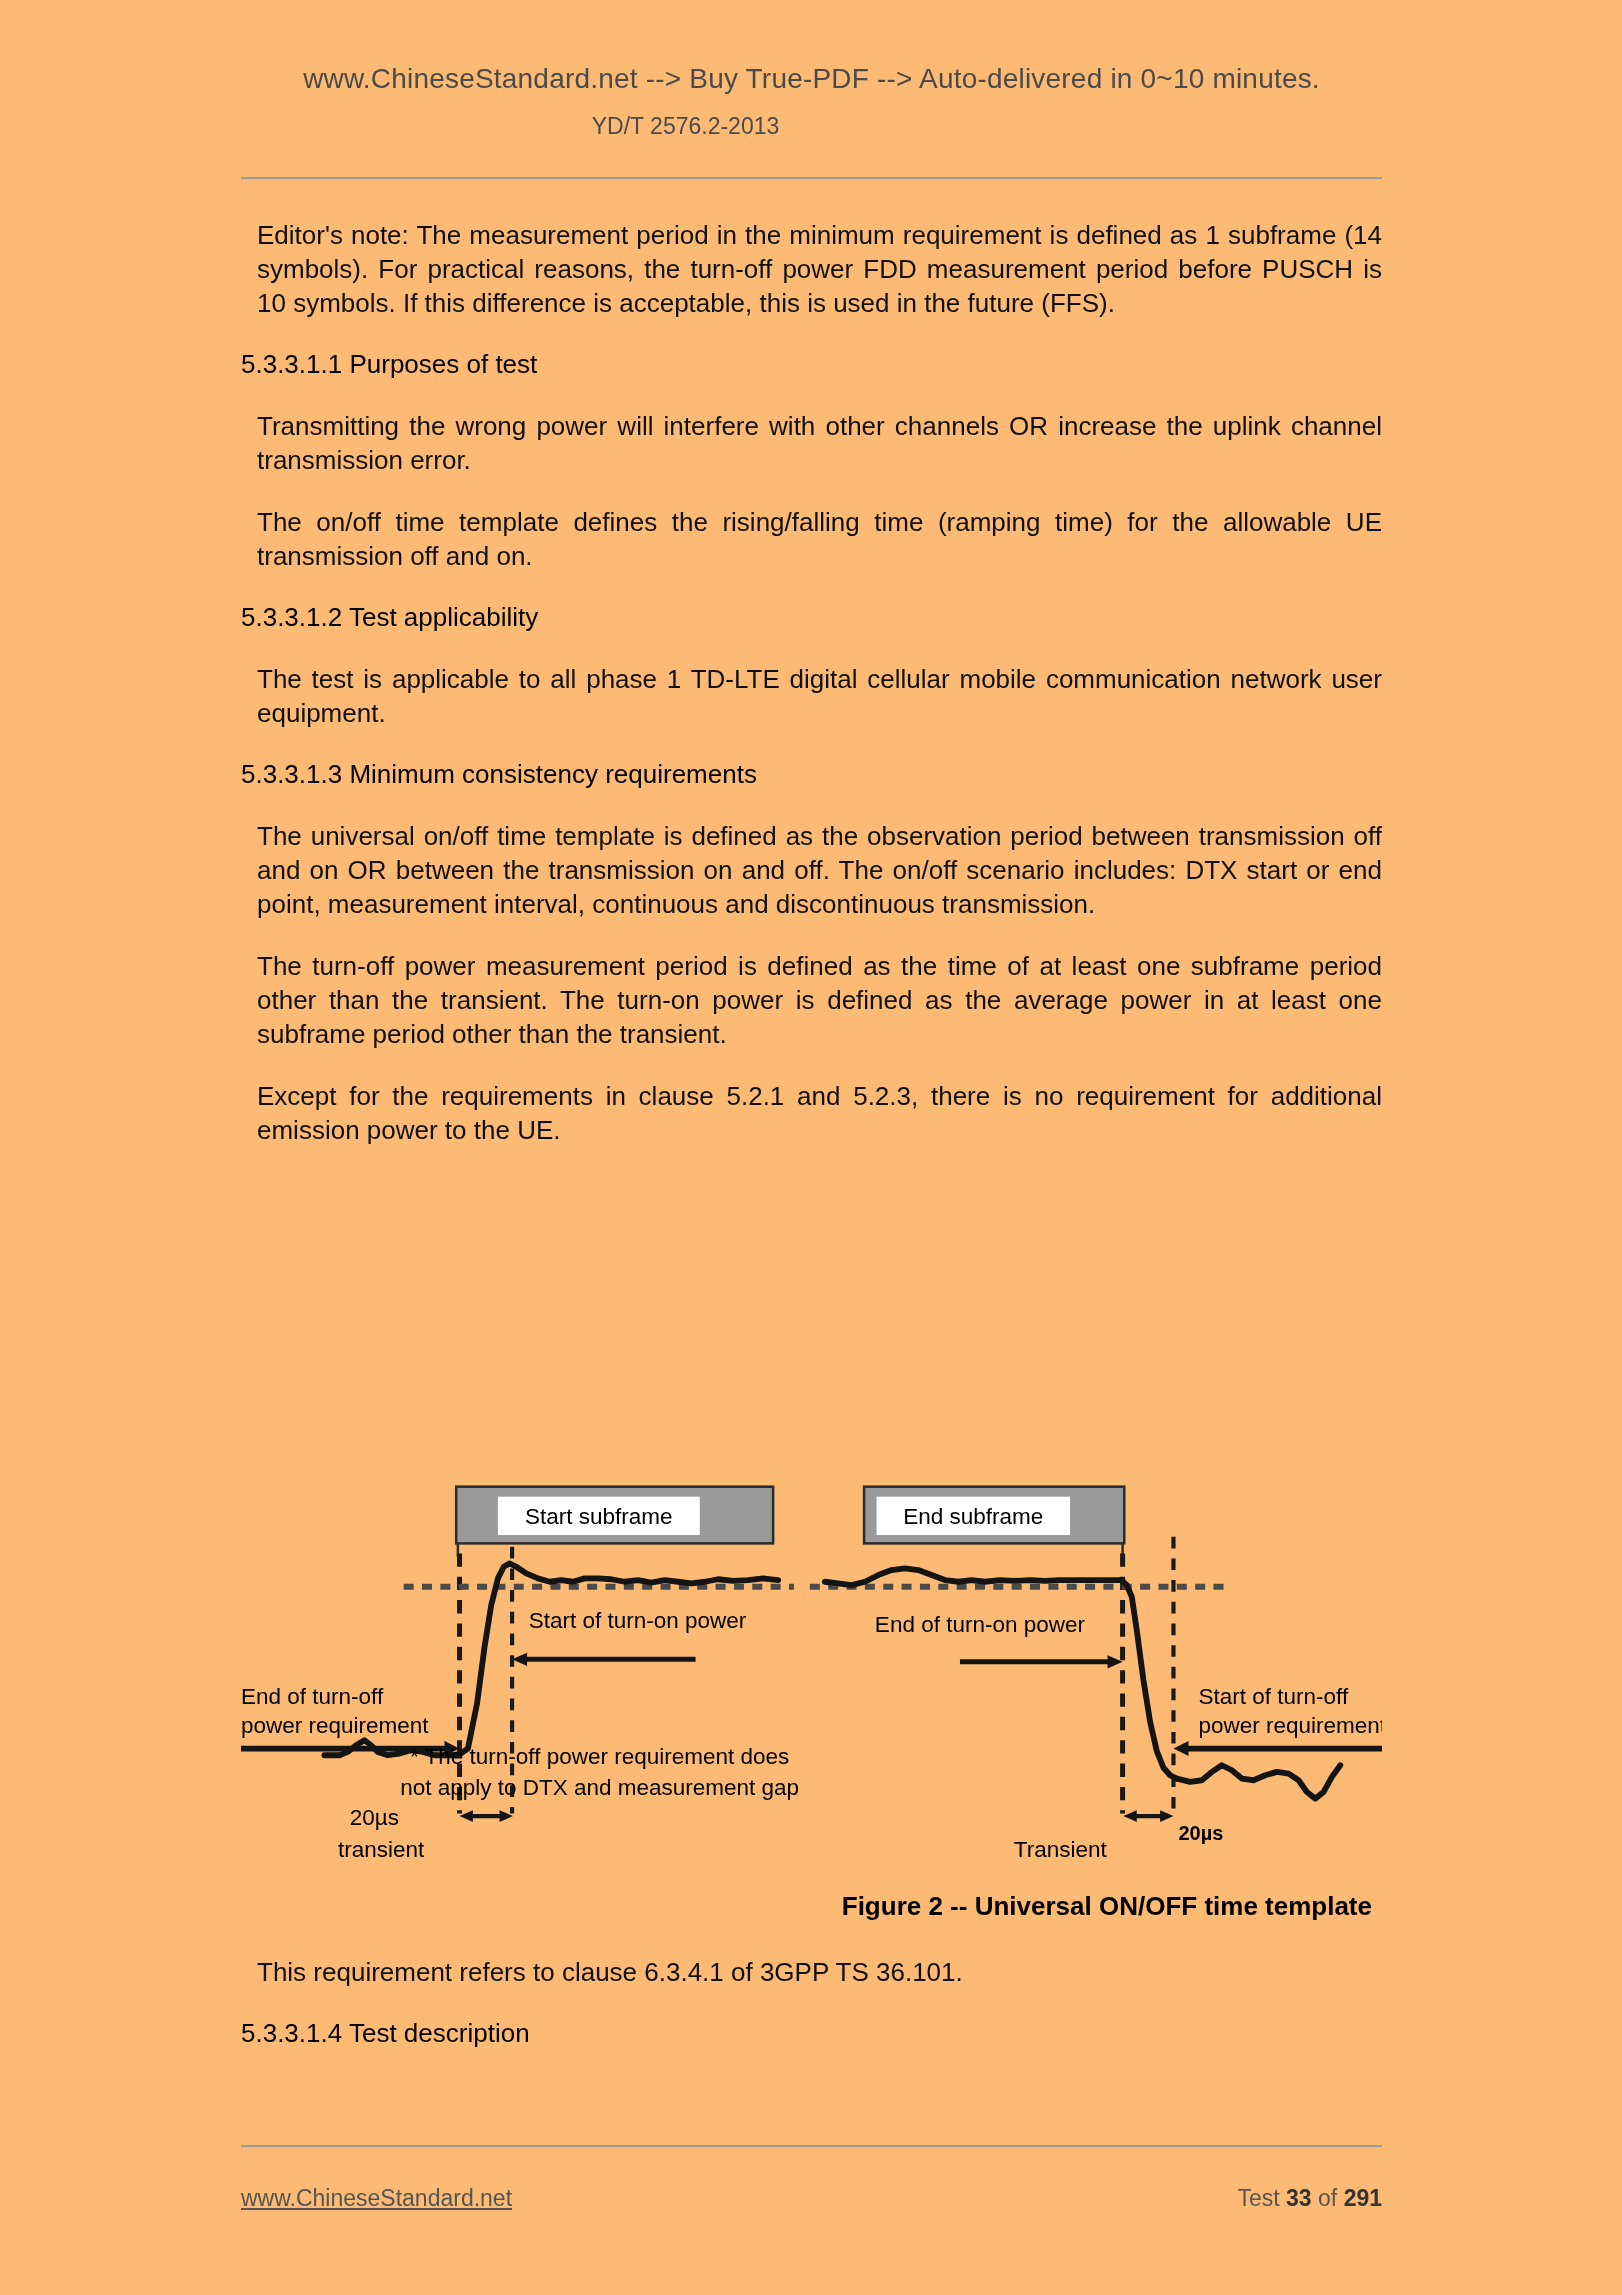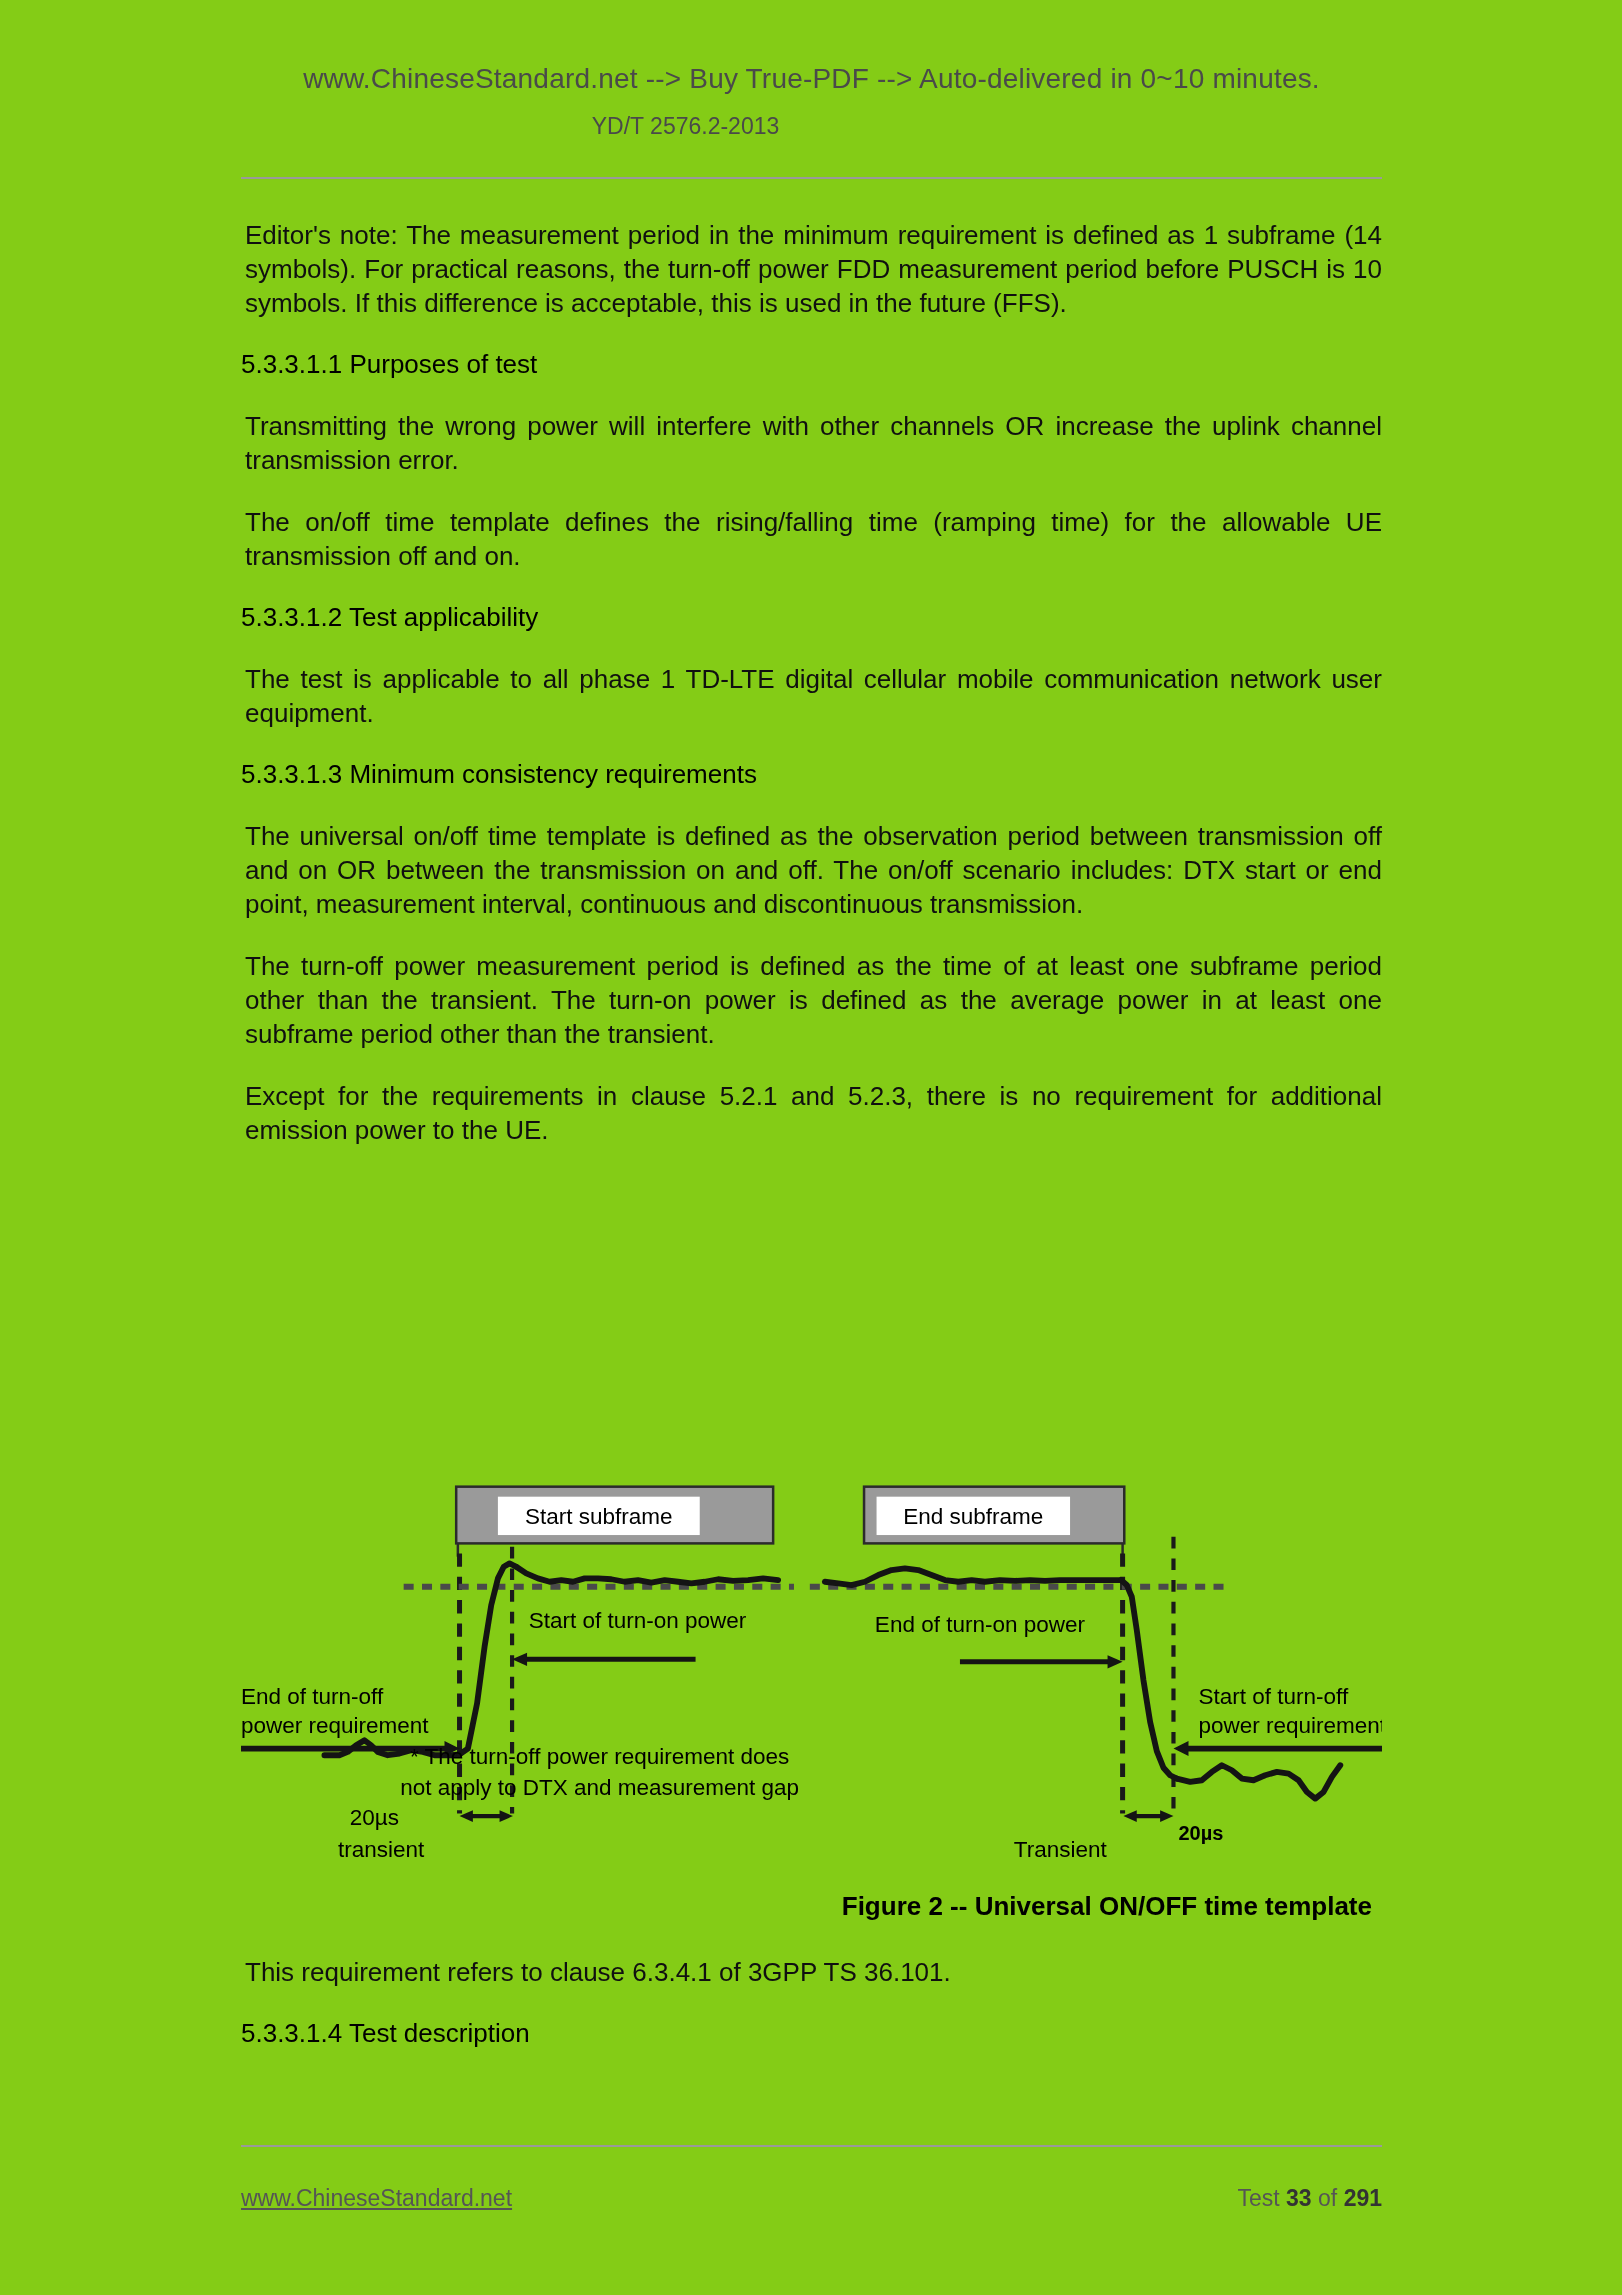--- a/index.html
+++ b/index.html
@@ -11,21 +11,21 @@
     width: 1623px;
     height: 2295px;
     position: relative;
     font-family: "Liberation Sans", sans-serif;
     color: #000000;
     overflow: hidden;
   }
   .page {
     position: absolute;
     inset: 0;
-    background: #84cc16;
+    background: #fdba74;
     padding-left: 14px;
   }
 
   
   .header-watermark {
     position: absolute;
     top: 63px;
     left: 0;
     width: 1623px;
     text-align: center;
@@ -53,21 +53,21 @@
   }
 
   
   .content {
     position: absolute;
     left: 241px;
     top: 218px;
     width: 1141px;
   }
   p.body {
-    margin: 0 0 28px 4px;
+    margin: 0 0 28px 16px;
     font-size: 26px;
     line-height: 34px;
     text-align: justify;
     text-justify: inter-word;
     color: #101010;
   }
   p.body.last-line-left { text-align-last: left; }
   h3.heading {
     margin: 0 0 28px 0;
     font-size: 26px;

